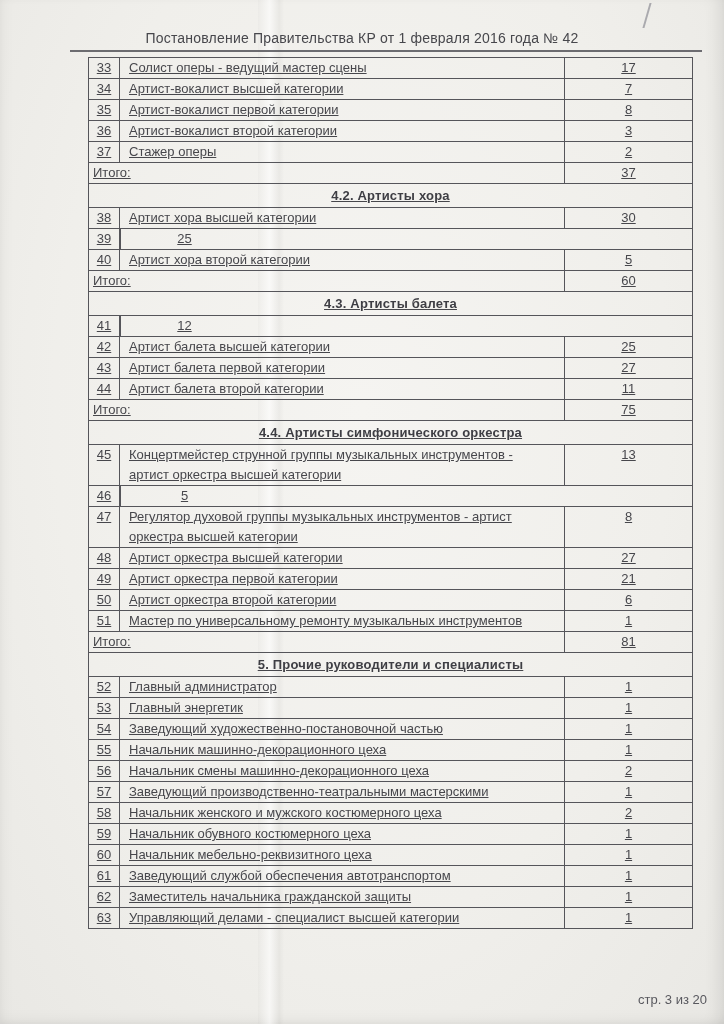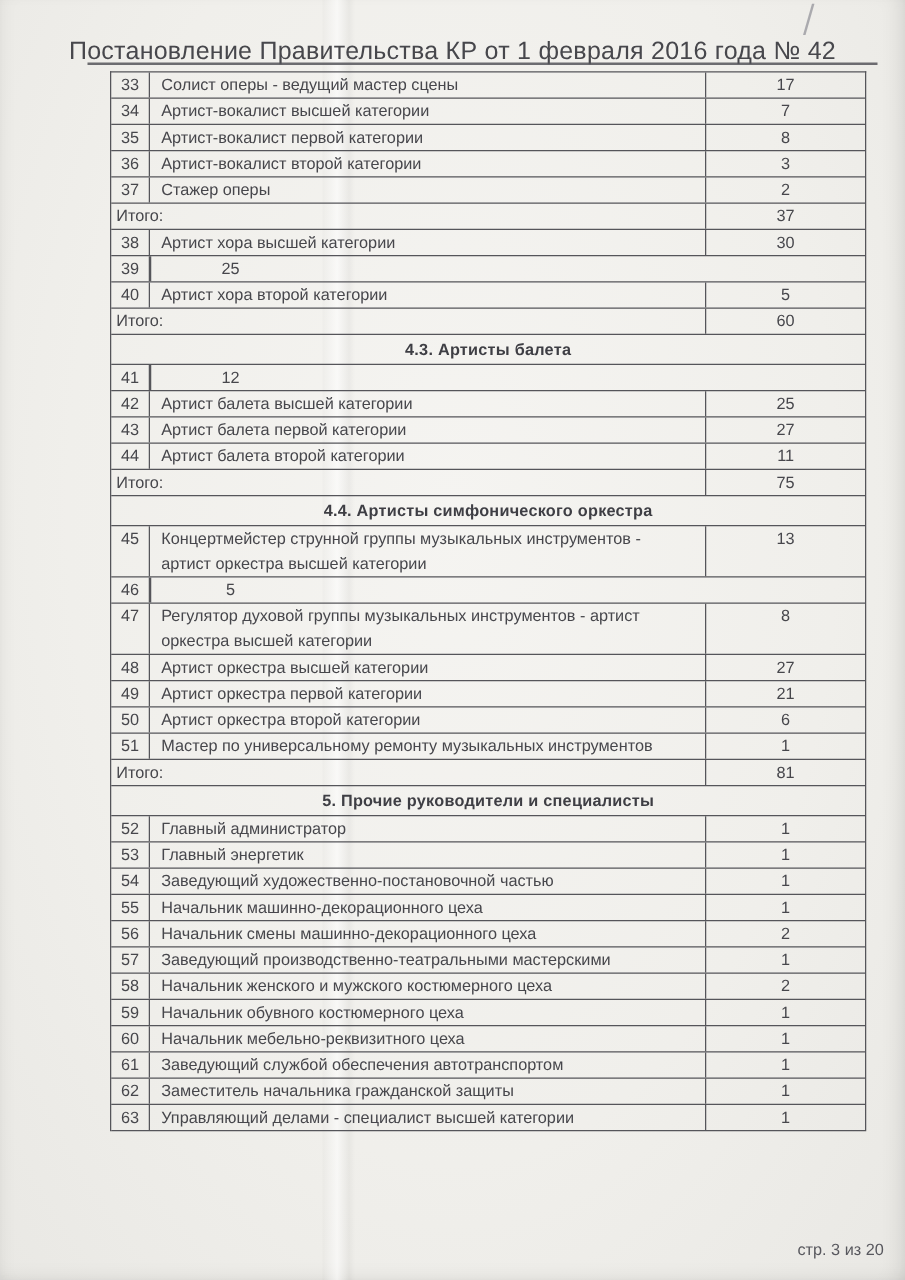--- a/index.html
+++ b/index.html
@@ -21,35 +21,35 @@
     background:linear-gradient(90deg, rgba(0,0,0,0.02) 0%, rgba(255,255,255,0.55) 45%, rgba(0,0,0,0.035) 82%, rgba(0,0,0,0) 100%);
     pointer-events:none;
   }
   .scan-mark {
     position:absolute; left:646px; top:3px; width:10px; height:25px;
     border-left:2px solid rgba(115,115,125,0.55);
     transform:skewX(-16deg);
   }
   .doc-header {
     position:absolute; top:30px; left:0; width:100%;
-    text-align:center; font-size:20px; letter-spacing:0.2px;
+    text-align:center; font-size:14px; letter-spacing:0.2px;
     color:var(--ink,#47474c);
   }
   .header-rule {
     position:absolute; top:50px; left:70px; width:632px; height:2px;
     background:var(--line,#55555a);
     opacity:0.85;
   }
   .staff-table {
     position:absolute; top:57px; left:88px; width:605px;
     border:1px solid var(--line,#55555a);
     border-bottom:none;
     box-sizing:border-box;
   }
-  .tr { display:flex; border-bottom:1px solid var(--line,#55555a); min-height:20px; }
+  .tr { display:flex; border-bottom:1px solid var(--line,#55555a); min-height:20px;text-decoration:underline; }
   .td { box-sizing:border-box; font-size:13px; line-height:20px; color:var(--ink,#47474c); }
   .td.num   { width:31px; border-right:1px solid var(--line,#55555a); text-align:center; flex:none; }
   .td.title { flex:1; padding:0 8px 0 9px; }
   .td.count { width:128px; border-left:1px solid var(--line,#55555a); text-align:center; flex:none; }
   .td.total-label { flex:1; padding-left:4px; }
   .tr.section { min-height:23px; }
   .td.section-label {
     flex:1; text-align:center; font-weight:bold; line-height:23px;
     color:#3e3e44; letter-spacing:0.2px;
   }
@@ -93,20 +93,23 @@
       </div>
       <div class="tr item">
         <div class="td num">37</div>
         <div class="td title">Стажер оперы</div>
         <div class="td count">2</div>
       </div>
       <div class="tr total">
         <div class="td total-label">Итого:</div>
         <div class="td count">37</div>
       </div>
+      <div class="tr section">
+        <div class="td section-label">4.2. Артисты хора</div>
+      </div>
       <div class="tr item">
         <div class="td num">38</div>
         <div class="td title">Артист хора высшей категории</div>
         <div class="td count">30</div>
       </div>
       <div class="tr item">
         <div class="td num">39</div>
         <div class="td count">25</div>
       </div>
       <div class="tr item">

